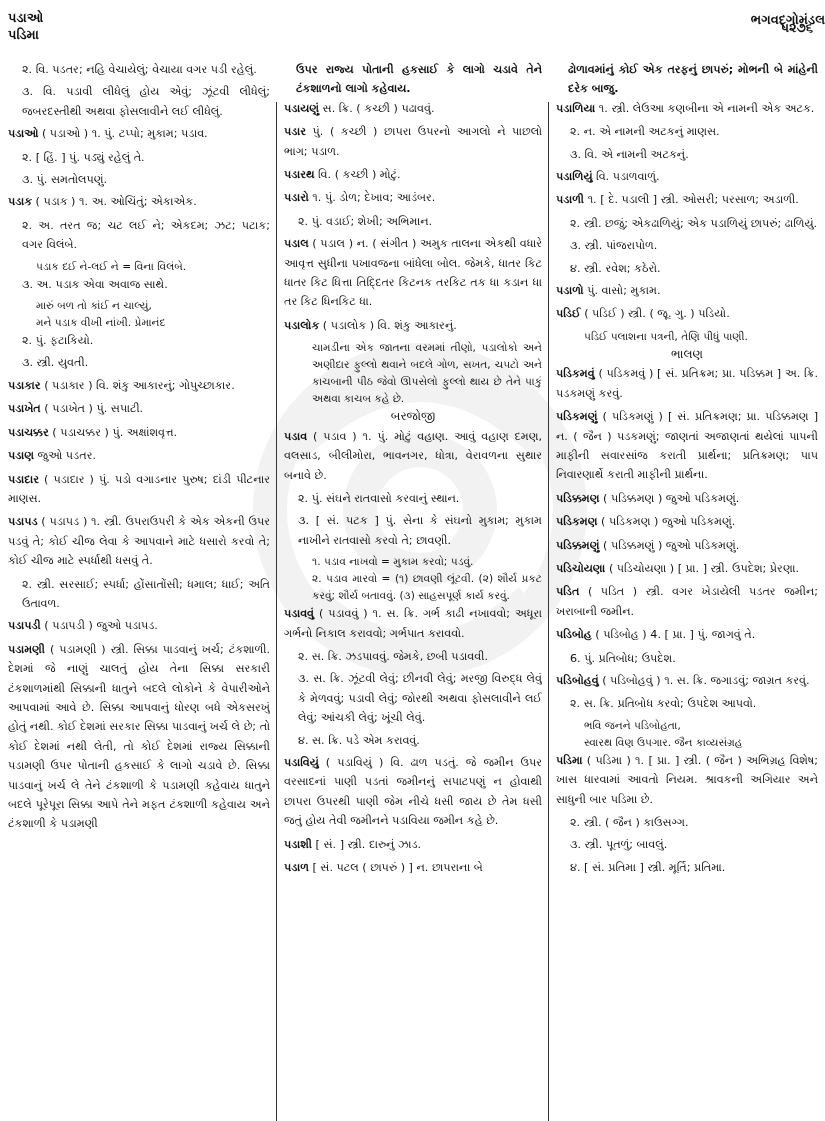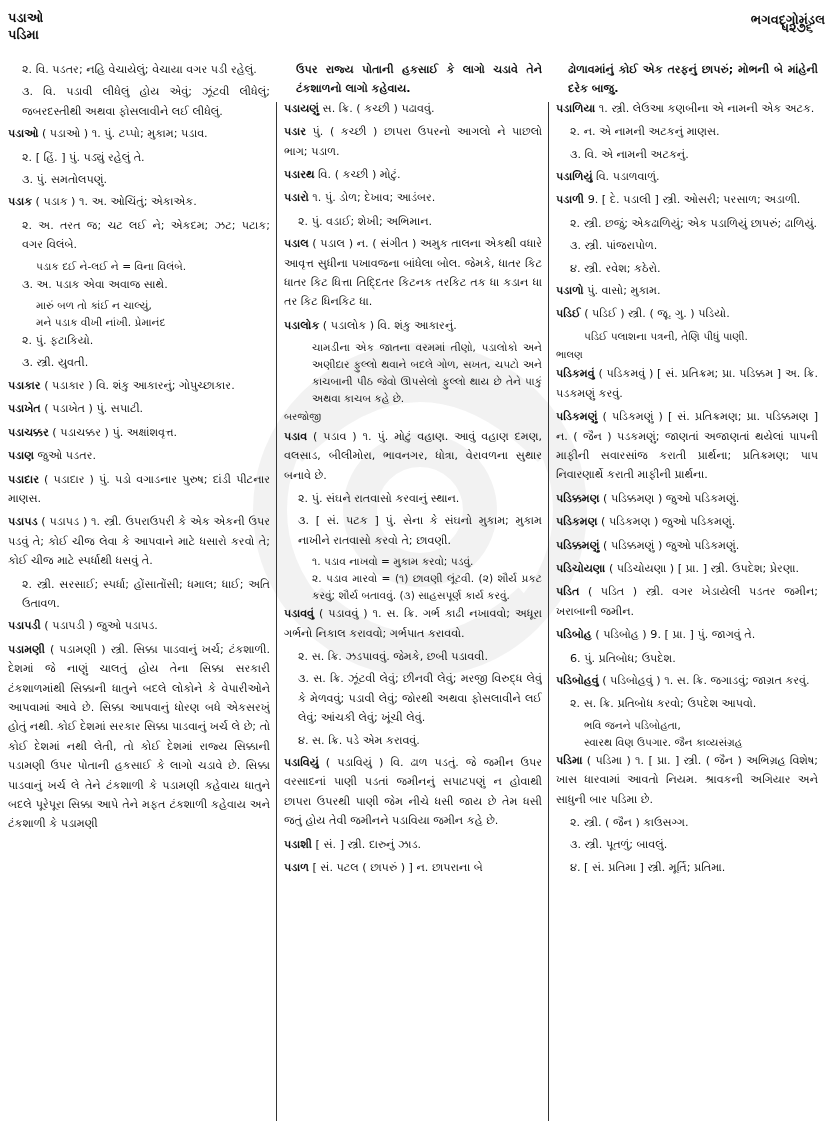--- a/index.html
+++ b/index.html
@@ -15,21 +15,21 @@
   .col { position:absolute; top:0; height:1040px; overflow:hidden; font-size:11.2px; line-height:19.4px; text-align:justify; }
   .col1 { left:8px; width:262px; }
   .col2 { left:284px; width:258px; }
   .col3 { left:556px; width:262px; }
   .divider { position:absolute; top:42px; width:1px; height:1050px; background:#333; }
   .d1 { left:276px; } .d2 { left:548px; }
   .entry { margin:0 0 4px 0; }
   .hw { font-weight:bold;margin-top:44px; }
   .sense { padding-left:14px; margin:0 0 3px 0; }
   .quote { padding-left:28px; font-size:10.6px; line-height:17px; }
-  .attrib { text-align:left; font-size:10px; }
+  .attrib { text-align:center; font-size:12px; }
   .cont { padding-left:12px;font-weight:bold; }
 </style>
 </head>
 <body>
 
 <div class="header">
   <div class="guide g1">પડાઓ</div>
   <div class="guide g2">પડિમા</div>
   <div class="title">ભગવદ્ગોમંડલ</div>
   <div class="pageno">૫૨૭૬</div>
@@ -94,36 +94,36 @@
       <div class="entry"><span class="hw">પડાવિયું</span><span> ( પડાવિયું ) વિ. ઢાળ પડતું. જે જમીન ઉપર વરસાદનાં પાણી પડતાં જમીનનું સપાટપણું ન હોવાથી છાપરા ઉપરથી પાણી જેમ નીચે ધસી જાય છે તેમ ધસી જતું હોય તેવી જમીનને પડાવિયા જમીન કહે છે.</span></div>
       <div class="entry"><span class="hw">પડાશી</span><span> [ સં. ] સ્ત્રી. દારુનું ઝાડ.</span></div>
       <div class="entry"><span class="hw">પડાળ</span><span> [ સં. પટલ ( છાપરું ) ] ન. છાપરાના બે</span></div>
     </div>
   <div class="col col3">
       <div class="cont">ઢોળાવમાંનું કોઈ એક તરફનું છાપરું; મોભની બે માંહેની દરેક બાજુ.</div>
       <div class="entry"><span class="hw">પડાળિયા</span><span> ૧. સ્ત્રી. લેઉઆ કણબીના એ નામની એક અટક.</span></div>
       <div class="sense">૨. ન. એ નામની અટકનું માણસ.</div>
       <div class="sense">૩. વિ. એ નામની અટકનું.</div>
       <div class="entry"><span class="hw">પડાળિયું</span><span> વિ. પડાળવાળું.</span></div>
-      <div class="entry"><span class="hw">પડાળી</span><span> 9. [ દે. પડાલી ] સ્ત્રી. ઓસરી; પરસાળ; અડાળી.</span></div>
+      <div class="entry"><span class="hw">પડાળી</span><span> ૧. [ દે. પડાલી ] સ્ત્રી. ઓસરી; પરસાળ; અડાળી.</span></div>
       <div class="sense">૨. સ્ત્રી. છજું; એકઢાળિયું; એક પડાળિયું છાપરું; ઢાળિયું.</div>
       <div class="sense">૩. સ્ત્રી. પાંજરાપોળ.</div>
       <div class="sense">૪. સ્ત્રી. રવેશ; કઠેરો.</div>
       <div class="entry"><span class="hw">પડાળો</span><span> પું. વાસો; મુકામ.</span></div>
       <div class="entry"><span class="hw">પડિઈ</span><span> ( પડિઈ ) સ્ત્રી. ( જૂ. ગુ. ) પડિયો.</span></div>
       <div class="quote">પડિઈ પલાશના પત્રની, તેણિ પીધું પાણી.</div>
       <div class="attrib">ભાલણ</div>
       <div class="entry"><span class="hw">પડિકમવું</span><span> ( પડિકમવું ) [ સં. પ્રતિક્રમ; પ્રા. પડિક્કમ ] અ. ક્રિ. પડકમણું કરવું.</span></div>
       <div class="entry"><span class="hw">પડિકમણું</span><span> ( પડિકમણું ) [ સં. પ્રતિક્રમણ; પ્રા. પડિક્કમણ ] ન. ( જૈન ) પડકમણું; જાણતાં અજાણતાં થયેલાં પાપની માફીની સવારસાંજ કરાતી પ્રાર્થના; પ્રતિક્રમણ; પાપ નિવારણાર્થે કરાતી માફીની પ્રાર્થના.</span></div>
       <div class="entry"><span class="hw">પડિક્કમણ</span><span> ( પડિક્કમણ ) જુઓ પડિકમણું.</span></div>
       <div class="entry"><span class="hw">પડિકમણ</span><span> ( પડિકમણ ) જુઓ પડિકમણું.</span></div>
       <div class="entry"><span class="hw">પડિક્કમણું</span><span> ( પડિક્કમણું ) જુઓ પડિકમણું.</span></div>
       <div class="entry"><span class="hw">પડિચોયણા</span><span> ( પડિચોયણા ) [ પ્રા. ] સ્ત્રી. ઉપદેશ; પ્રેરણા.</span></div>
       <div class="entry"><span class="hw">પડિત</span><span> ( પડિત ) સ્ત્રી. વગર ખેડાયેલી પડતર જમીન; ખરાબાની જમીન.</span></div>
-      <div class="entry"><span class="hw">પડિબોહ</span><span> ( પડિબોહ ) 9. [ પ્રા. ] પું. જાગવું તે.</span></div>
+      <div class="entry"><span class="hw">પડિબોહ</span><span> ( પડિબોહ ) 4. [ પ્રા. ] પું. જાગવું તે.</span></div>
       <div class="sense">6. પું. પ્રતિબોધ; ઉપદેશ.</div>
       <div class="entry"><span class="hw">પડિબોહવું</span><span> ( પડિબોહવું ) ૧. સ. ક્રિ. જગાડવું; જાગ્રત કરવું.</span></div>
       <div class="sense">૨. સ. ક્રિ. પ્રતિબોધ કરવો; ઉપદેશ આપવો.</div>
       <div class="quote">ભવિ જનને પડિબોહતા,</div>
       <div class="quote">સ્વારથ વિણ ઉપગાર.   જૈન કાવ્યસંગ્રહ</div>
       <div class="entry"><span class="hw">પડિમા</span><span> ( પડિમા ) ૧. [ પ્રા. ] સ્ત્રી. ( જૈન ) અભિગ્રહ વિશેષ; ખાસ ધારવામાં આવતો નિયમ. શ્રાવકની અગિયાર અને સાધુની બાર પડિમા છે.</span></div>
       <div class="sense">૨. સ્ત્રી. ( જૈન ) કાઉસગ્ગ.</div>
       <div class="sense">૩. સ્ત્રી. પૂતળું; બાવલું.</div>
       <div class="sense">૪. [ સં. પ્રતિમા ] સ્ત્રી. મૂર્તિ; પ્રતિમા.</div>
     </div>

